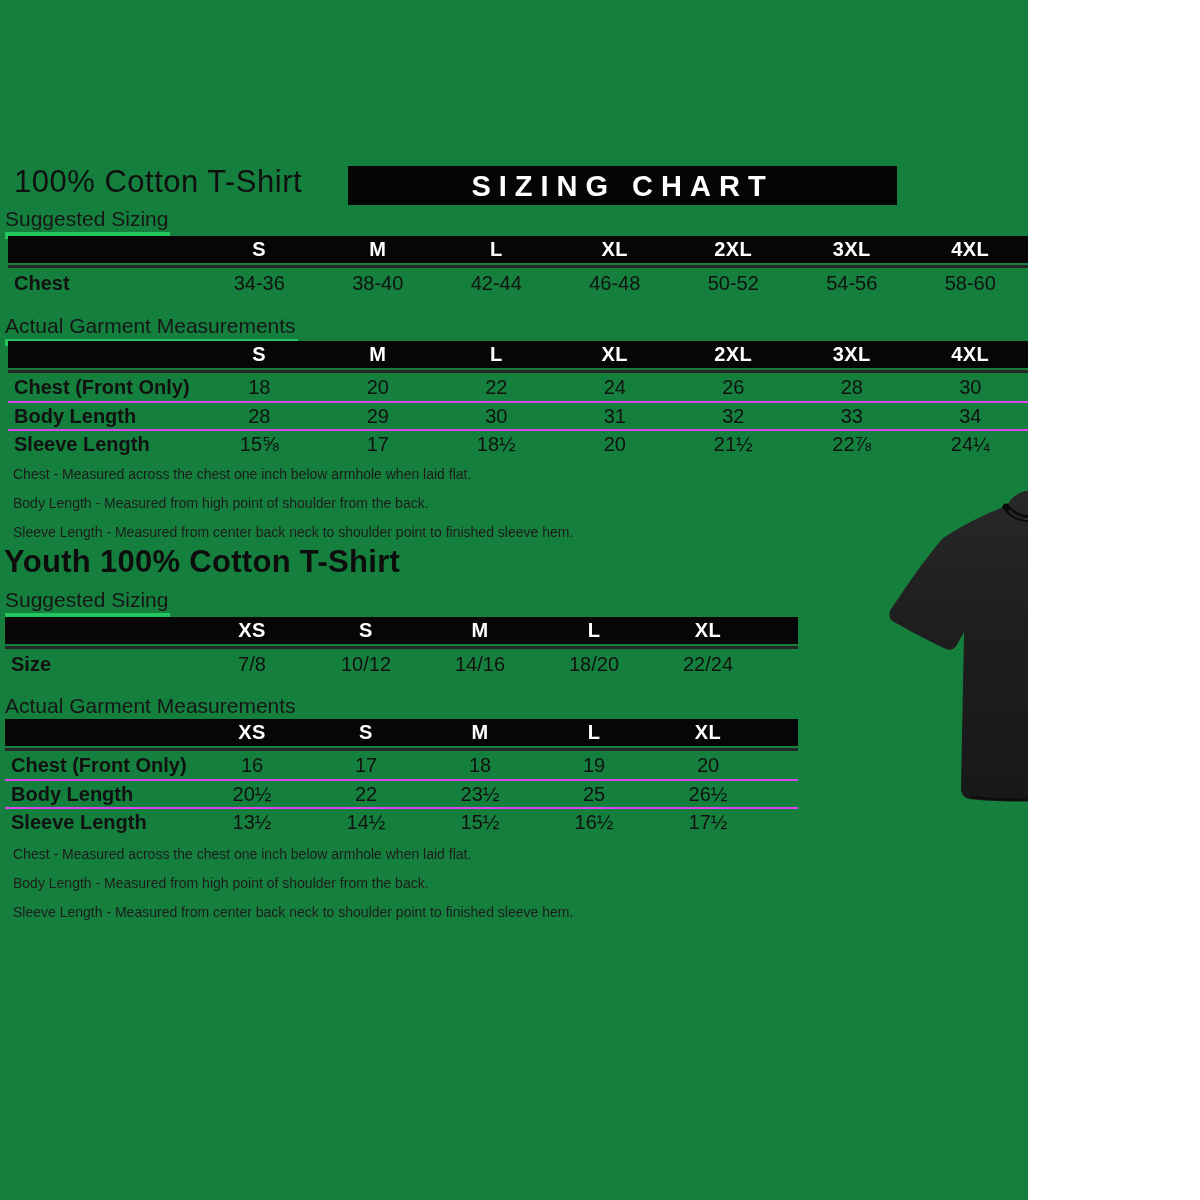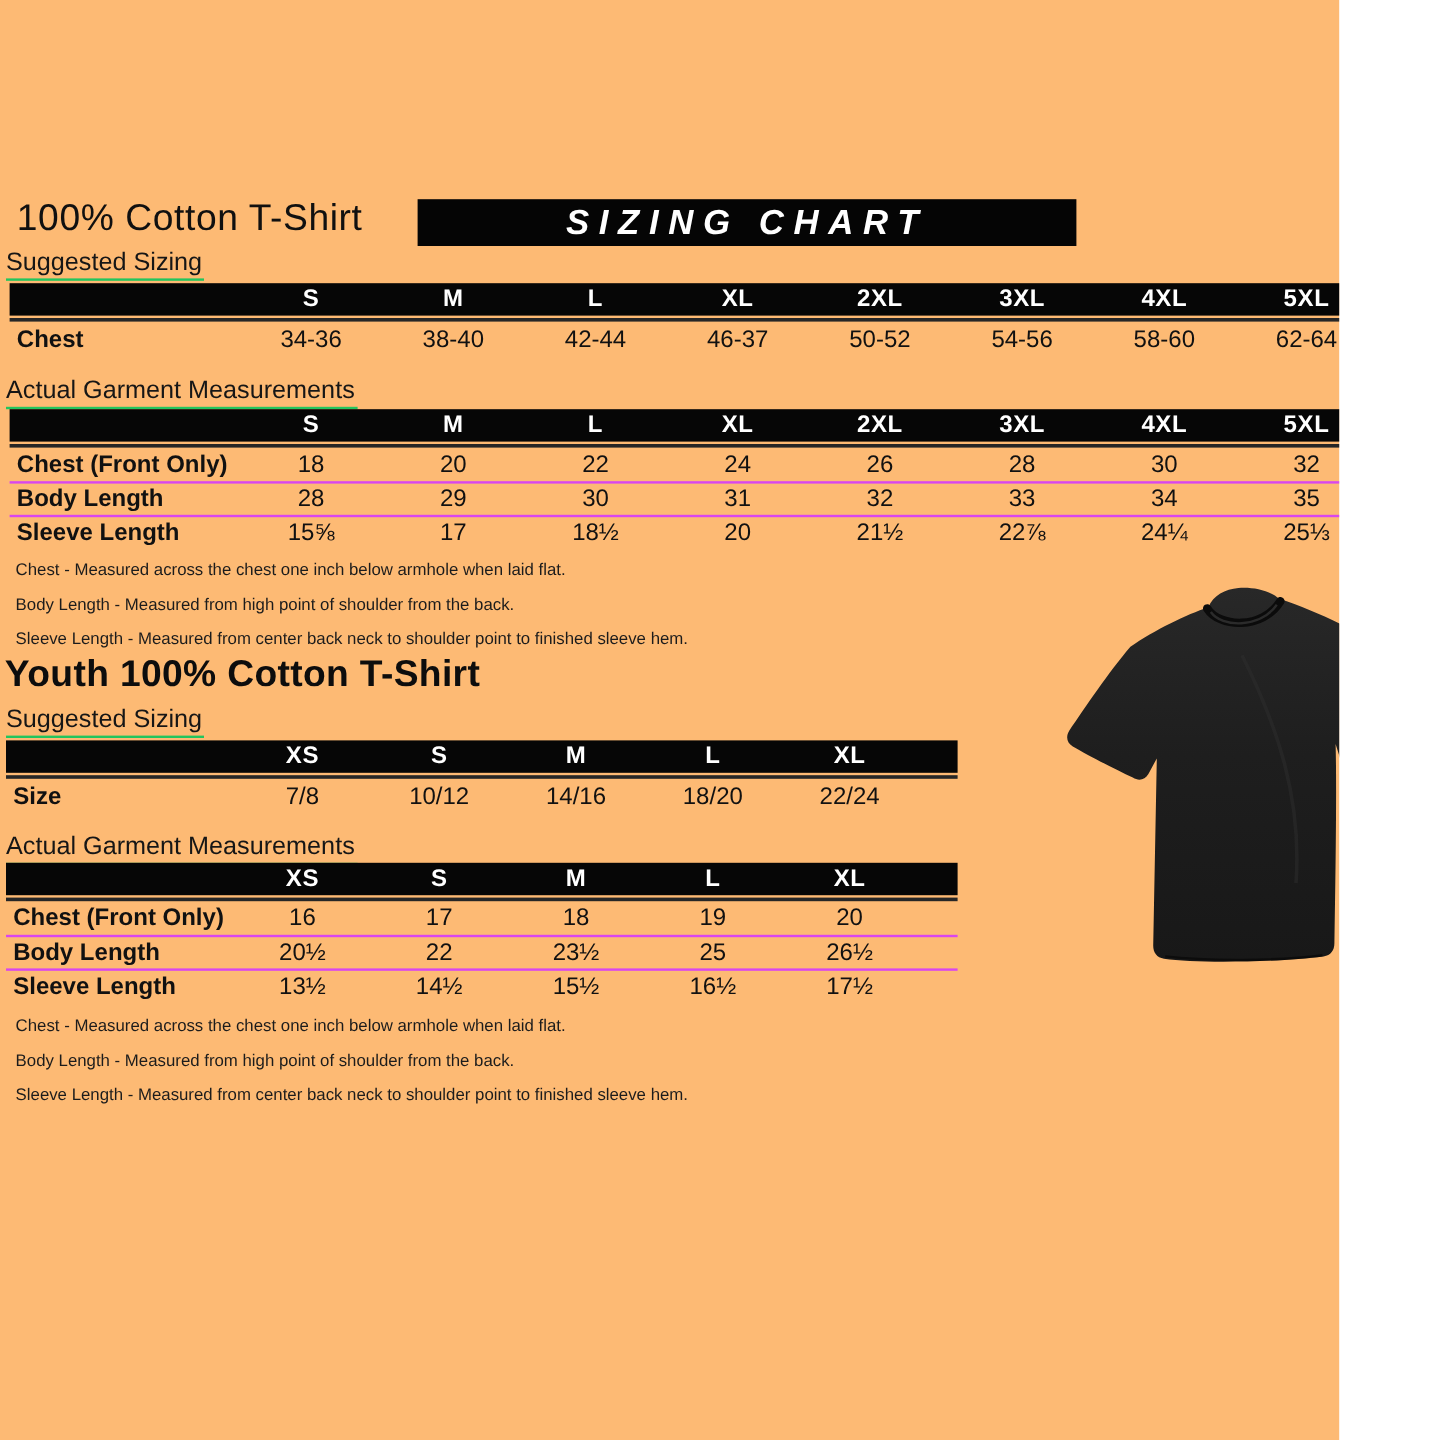--- a/index.html
+++ b/index.html
@@ -1,23 +1,23 @@
 <!DOCTYPE html>
 <html><head>
 <meta charset="utf-8">
 <style>
   html,body{margin:0;padding:0;background:#fff;}
-  .page{position:relative;width:1116px;height:1200px;background:#fdba74;overflow:hidden;
+  .page{position:relative;width:1028px;height:1200px;background:#15803d;overflow:hidden;
         font-family:"Liberation Sans","DejaVu Sans",sans-serif;color:#111;}
   .abs{position:absolute;}
 
   .title1{left:14px;top:164px;font-size:31px;font-weight:400;color:#101010;letter-spacing:.5px;}
   .banner{left:348px;top:166px;width:549px;height:39px;background:#050505;color:#fff;
-          font-weight:700;font-size:29px;letter-spacing:8px;text-align:center;line-height:40px;font-style:italic;}
-  .seclabel{font-size:21px;color:#161616;border-bottom:2px solid #22c55e;padding:0 2px 1px 0;}
+          font-weight:700;font-size:29px;letter-spacing:8px;text-align:center;line-height:40px;}
+  .seclabel{font-size:21px;color:#161616;border-bottom:7px solid #22c55e;padding:0 2px 1px 0;}
 
   .sizetable{position:absolute;}
   .bar{display:grid;background:#060606;height:27px;align-items:center;}
   .bar span{color:#fff;font-weight:700;font-size:20px;text-align:center;letter-spacing:.5px;}
   .headline{height:3px;background:#262626;margin-top:2px;}
   .trow{display:grid;align-items:center;font-size:20px;box-sizing:border-box;}
   .trow .rlabel{font-weight:700;padding-left:6px;text-align:left;white-space:nowrap;}
   .trow .rlabel .plain{font-weight:700;}
   .trow .val{text-align:center;}
   .adult .bar,.adult .trow{grid-template-columns:192px repeat(8,118.5px) 1fr;}
@@ -53,21 +53,21 @@
       <span>4XL</span>
       <span>5XL</span>
       <span></span>
     </div>
     <div class="headline"></div>
     <div class="trow sugg-row">
       <span class="rlabel">Chest</span>
       <span class="val">34-36</span>
       <span class="val">38-40</span>
       <span class="val">42-44</span>
-      <span class="val">46-37</span>
+      <span class="val">46-48</span>
       <span class="val">50-52</span>
       <span class="val">54-56</span>
       <span class="val">58-60</span>
       <span class="val">62-64</span>
       <span></span>
     </div>
   </div>
 
   <div class="abs seclabel" style="left:5px;top:314px;">Actual Garment Measurements</div>
 

